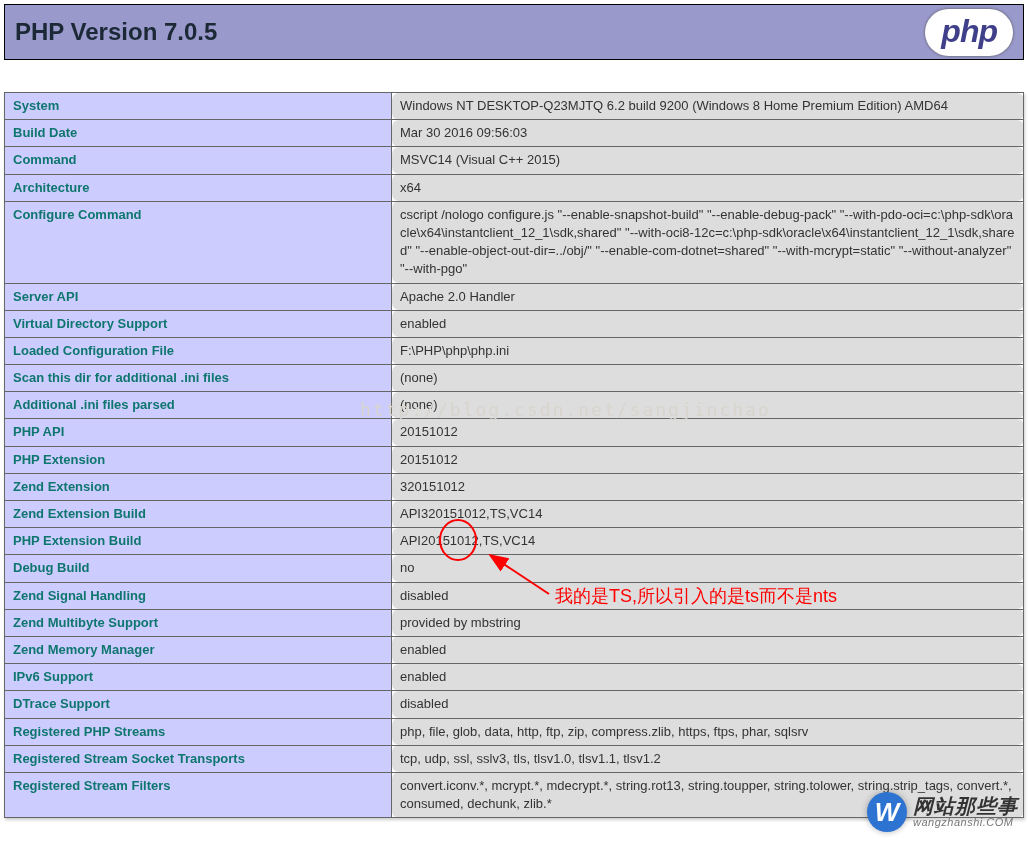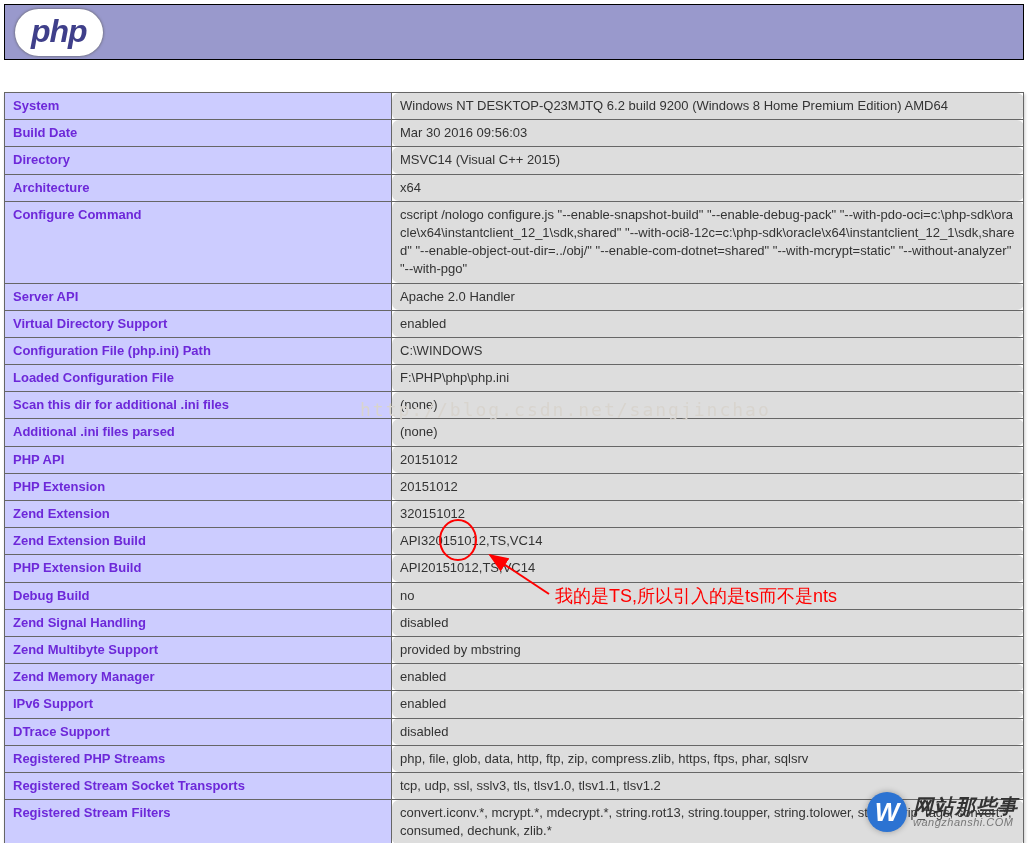--- a/index.html
+++ b/index.html
@@ -47,21 +47,21 @@
     border: 1px solid #666;
   }
   table.info td {
     padding: 4px 8px;
     vertical-align: top;
     line-height: 1.4;
   }
   td.e { 
     background: #CCCCFF;
     font-weight: 700;
-    color: #6d28d9;
+    color: #0f766e;
     width: 370px;
     border-bottom: 1px solid #666;
     border-right: 1px solid #666;
     margin-top: 42px;
   }
   td.v { 
     background: #DDDDDD;
     color: #333;
     border-bottom: 1px solid #666;
     word-break: break-all;
@@ -100,56 +100,53 @@
   svg.overlay {
     position: absolute;
     left:0; top:0;
     pointer-events: none;
   }
 </style>
 </head>
 <body>
 
 <div class="header">
+  <h1>PHP Version 7.0.5</h1>
   <div class="logo">php</div>
 </div>
 
 <table class="info">
   <tbody id="info-body">
       <tr>
         <td class="e">System</td>
         <td class="v">Windows NT DESKTOP-Q23MJTQ 6.2 build 9200 (Windows 8 Home Premium Edition) AMD64</td>
       </tr>
       <tr>
         <td class="e">Build Date</td>
         <td class="v">Mar 30 2016 09:56:03</td>
       </tr>
       <tr>
-        <td class="e">Directory</td>
+        <td class="e">Command</td>
         <td class="v">MSVC14 (Visual C++ 2015)</td>
       </tr>
       <tr>
         <td class="e">Architecture</td>
         <td class="v">x64</td>
       </tr>
       <tr>
         <td class="e">Configure Command</td>
         <td class="v">cscript /nologo configure.js "--enable-snapshot-build" "--enable-debug-pack" "--with-pdo-oci=c:\php-sdk\oracle\x64\instantclient_12_1\sdk,shared" "--with-oci8-12c=c:\php-sdk\oracle\x64\instantclient_12_1\sdk,shared" "--enable-object-out-dir=../obj/" "--enable-com-dotnet=shared" "--with-mcrypt=static" "--without-analyzer" "--with-pgo"</td>
       </tr>
       <tr>
         <td class="e">Server API</td>
         <td class="v">Apache 2.0 Handler</td>
       </tr>
       <tr>
         <td class="e">Virtual Directory Support</td>
         <td class="v">enabled</td>
-      </tr>
-      <tr>
-        <td class="e">Configuration File (php.ini) Path</td>
-        <td class="v">C:\WINDOWS</td>
       </tr>
       <tr>
         <td class="e">Loaded Configuration File</td>
         <td class="v">F:\PHP\php\php.ini</td>
       </tr>
       <tr>
         <td class="e">Scan this dir for additional .ini files</td>
         <td class="v">(none)</td>
       </tr>
       <tr>

